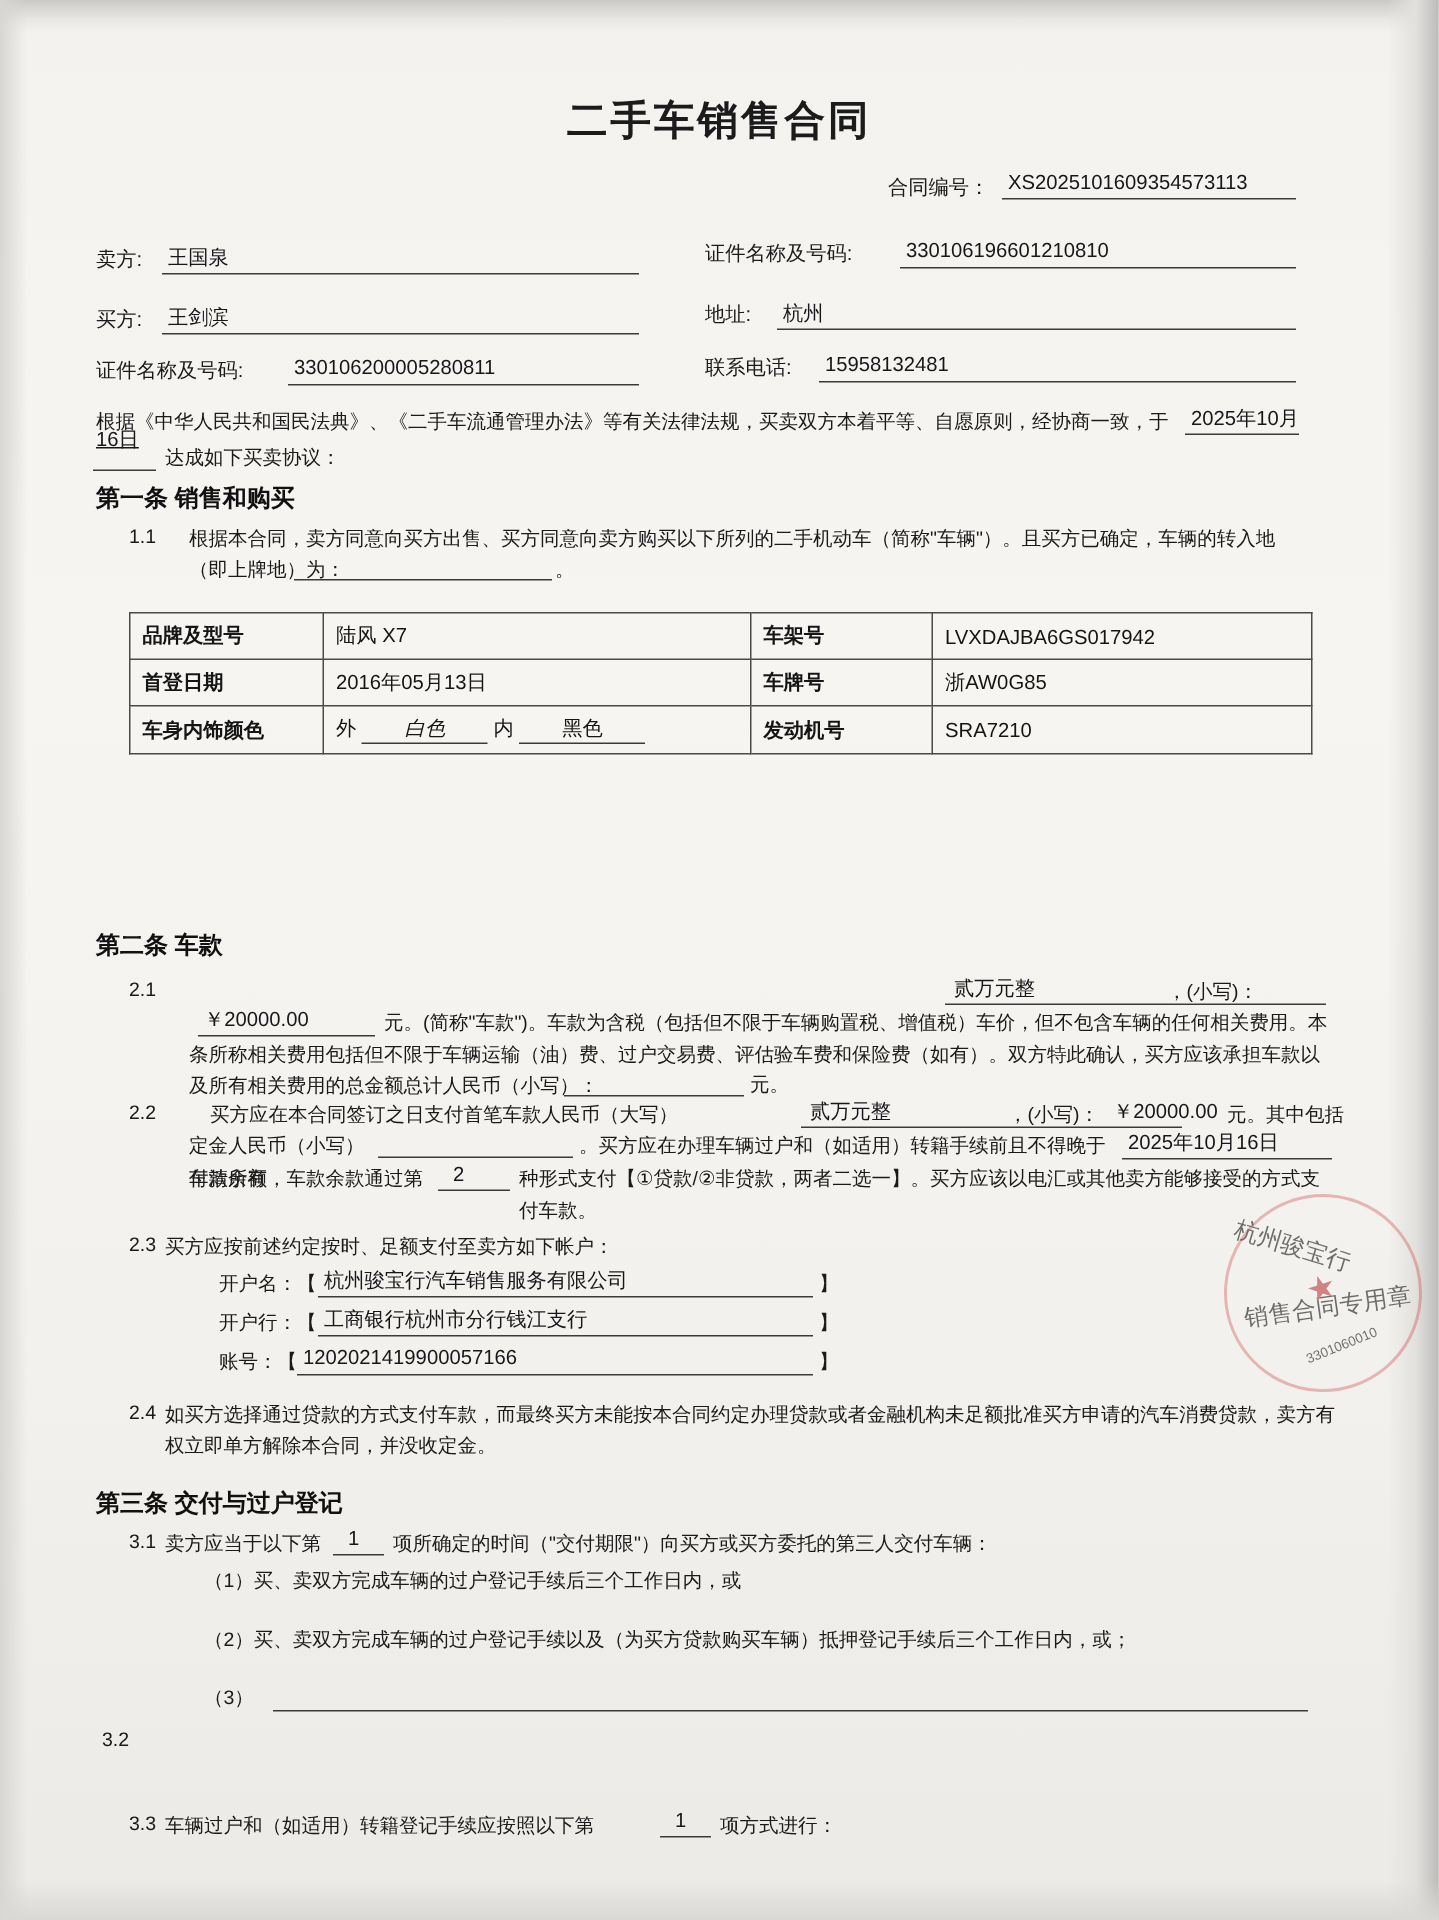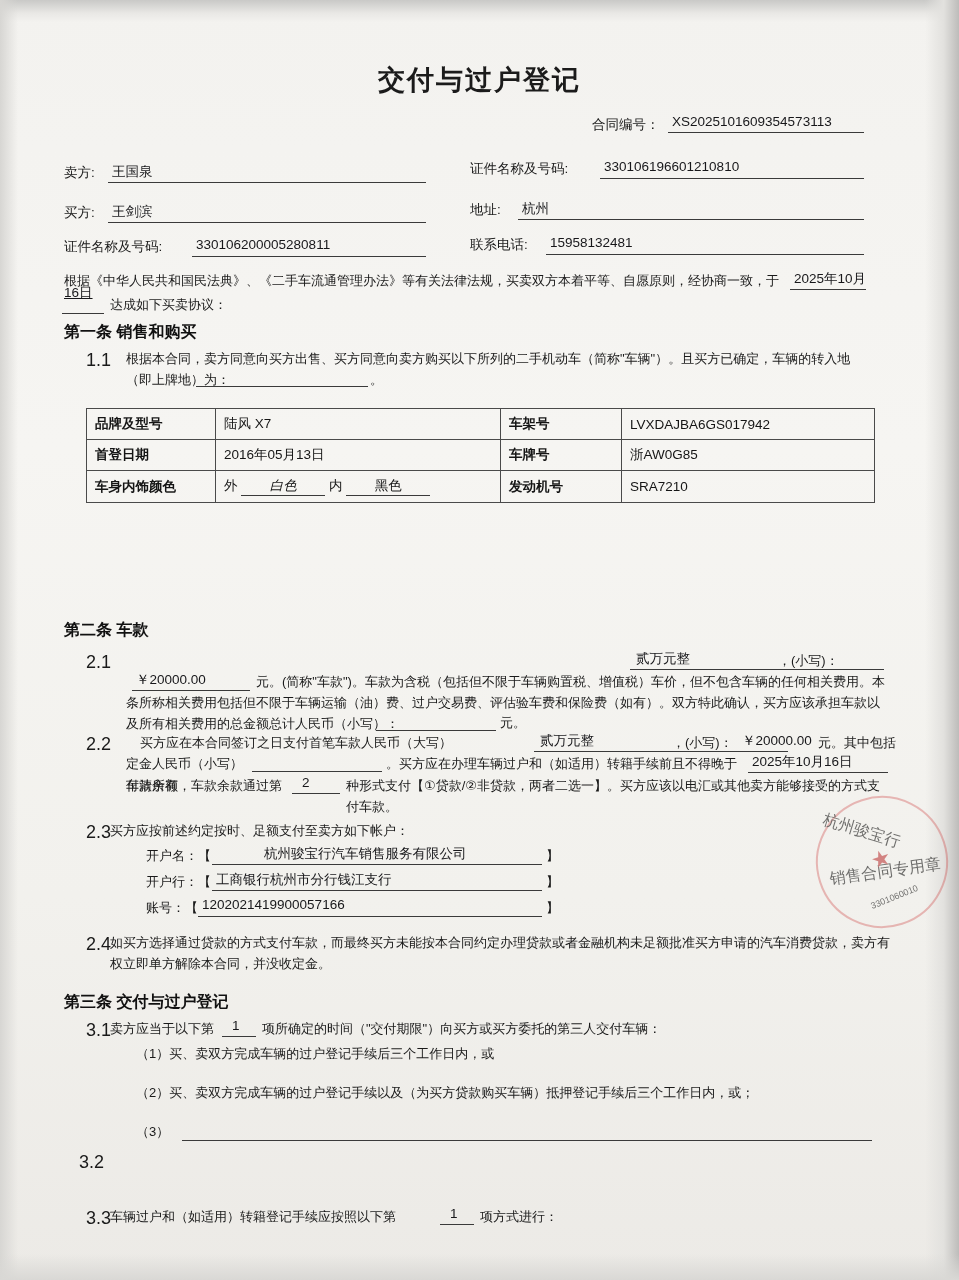--- a/index.html
+++ b/index.html
@@ -33,21 +33,21 @@
 
   .fieldline{
     position:absolute;border-bottom:1px solid #3a3a3a;
   }
   .fieldval{
     position:absolute;font-size:13.5px;color:#17171a;white-space:nowrap;
   }
 
   .para{position:absolute;font-size:13px;line-height:21px;color:#1a1a1a;}
   .sect{position:absolute;font-size:16px;font-weight:bold;color:#111;}
-  .num{position:absolute;font-size:18px;color:#1a1a1a;}
+  .num{position:absolute;font-size:13px;color:#1a1a1a;}
 
   
   .tbl{position:absolute;left:86px;top:408px;width:789px;border:1px solid #4a4a4a;border-collapse:collapse;}
   .tbl td{border:1px solid #4a4a4a;font-size:13.5px;color:#151515;padding:6px 8px;vertical-align:middle;}
   .tb-lbl{width:112px;font-weight:bold;background:transparent;}
   .tb-val{width:268px;}
   .tb-lbl2{width:104px;font-weight:bold;}
   .tb-val2{width:auto;}
   .cellline{border-bottom:1px solid #3a3a3a;display:inline-block;min-width:120px;}
 
@@ -71,21 +71,21 @@
 <body>
 
 <div class="page">
   <div class="paper-edge-top"></div>
   <div class="paper-edge-left"></div>
   <div class="paper-edge-right"></div>
   <div class="paper-edge-bottom"></div>
 
   <div class="content">
 
-    <div class="title">交付与过户登记</div>
+    <div class="title">二手车销售合同</div>
 
     <div class="lbl" style="position:absolute;left:592px;top:116px;">合同编号：</div>
     <div class="fieldval" style="left:672px;top:114px;">XS2025101609354573113</div>
     <div class="fieldline" style="left:668px;top:132px;width:196px;"></div>
 
     <div class="lbl" style="position:absolute;left:64px;top:164px;">卖方:</div>
     <div class="fieldval" style="left:112px;top:163px;">王国泉</div>
     <div class="fieldline" style="left:108px;top:182px;width:318px;"></div>
 
     <div class="lbl" style="position:absolute;left:470px;top:160px;">证件名称及号码:</div>
@@ -180,21 +180,21 @@
 
     <div class="para" style="left:126px;top:775px;width:760px;">车款余额，车款余款通过第</div>
     <div class="fieldval" style="left:302px;top:775px;">2</div>
     <div class="fieldline" style="left:292px;top:793px;width:48px;"></div>
     <div class="para" style="left:346px;top:775px;width:540px;">种形式支付【①贷款/②非贷款，两者二选一】。买方应该以电汇或其他卖方能够接受的方式支付车款。</div>
 
     <div class="num" style="left:86px;top:822px;">2.3</div>
     <div class="para" style="left:110px;top:820px;width:600px;">买方应按前述约定按时、足额支付至卖方如下帐户：</div>
 
     <div class="para" style="left:146px;top:845px;">开户名：【</div>
-    <div class="fieldval" style="left:216px;top:845px;margin-left:48px;">杭州骏宝行汽车销售服务有限公司</div>
+    <div class="fieldval" style="left:216px;top:845px;">杭州骏宝行汽车销售服务有限公司</div>
     <div class="fieldline" style="left:212px;top:864px;width:330px;"></div>
     <div class="para" style="left:546px;top:845px;">】</div>
 
     <div class="para" style="left:146px;top:871px;">开户行：【</div>
     <div class="fieldval" style="left:216px;top:871px;">工商银行杭州市分行钱江支行</div>
     <div class="fieldline" style="left:212px;top:890px;width:330px;"></div>
     <div class="para" style="left:546px;top:871px;">】</div>
 
     <div class="para" style="left:146px;top:897px;">账号：【</div>
     <div class="fieldval" style="left:202px;top:897px;">1202021419900057166</div>
@@ -210,21 +210,21 @@
     <div class="para" style="left:110px;top:1018px;">卖方应当于以下第</div>
     <div class="fieldval" style="left:232px;top:1018px;">1</div>
     <div class="fieldline" style="left:222px;top:1036px;width:34px;"></div>
     <div class="para" style="left:262px;top:1018px;width:600px;">项所确定的时间（"交付期限"）向买方或买方委托的第三人交付车辆：</div>
 
     <div class="para" style="left:136px;top:1043px;width:700px;">（1）买、卖双方完成车辆的过户登记手续后三个工作日内，或</div>
     <div class="para" style="left:136px;top:1082px;width:760px;">（2）买、卖双方完成车辆的过户登记手续以及（为买方贷款购买车辆）抵押登记手续后三个工作日内，或；</div>
     <div class="para" style="left:136px;top:1121px;">（3）</div>
     <div class="fieldline" style="left:182px;top:1140px;width:690px;"></div>
 
-    <div class="num" style="left:79px;top:1152px;">3.2</div>
+    <div class="num" style="left:68px;top:1152px;">3.2</div>
 
     <div class="num" style="left:86px;top:1208px;">3.3</div>
     <div class="para" style="left:110px;top:1206px;">车辆过户和（如适用）转籍登记手续应按照以下第</div>
     <div class="fieldval" style="left:450px;top:1206px;">1</div>
     <div class="fieldline" style="left:440px;top:1224px;width:34px;"></div>
     <div class="para" style="left:480px;top:1206px;">项方式进行：</div>
 
     <div class="stamp">
       <span class="s1">杭州骏宝行</span>
       <span class="s2">销售合同专用章</span>

